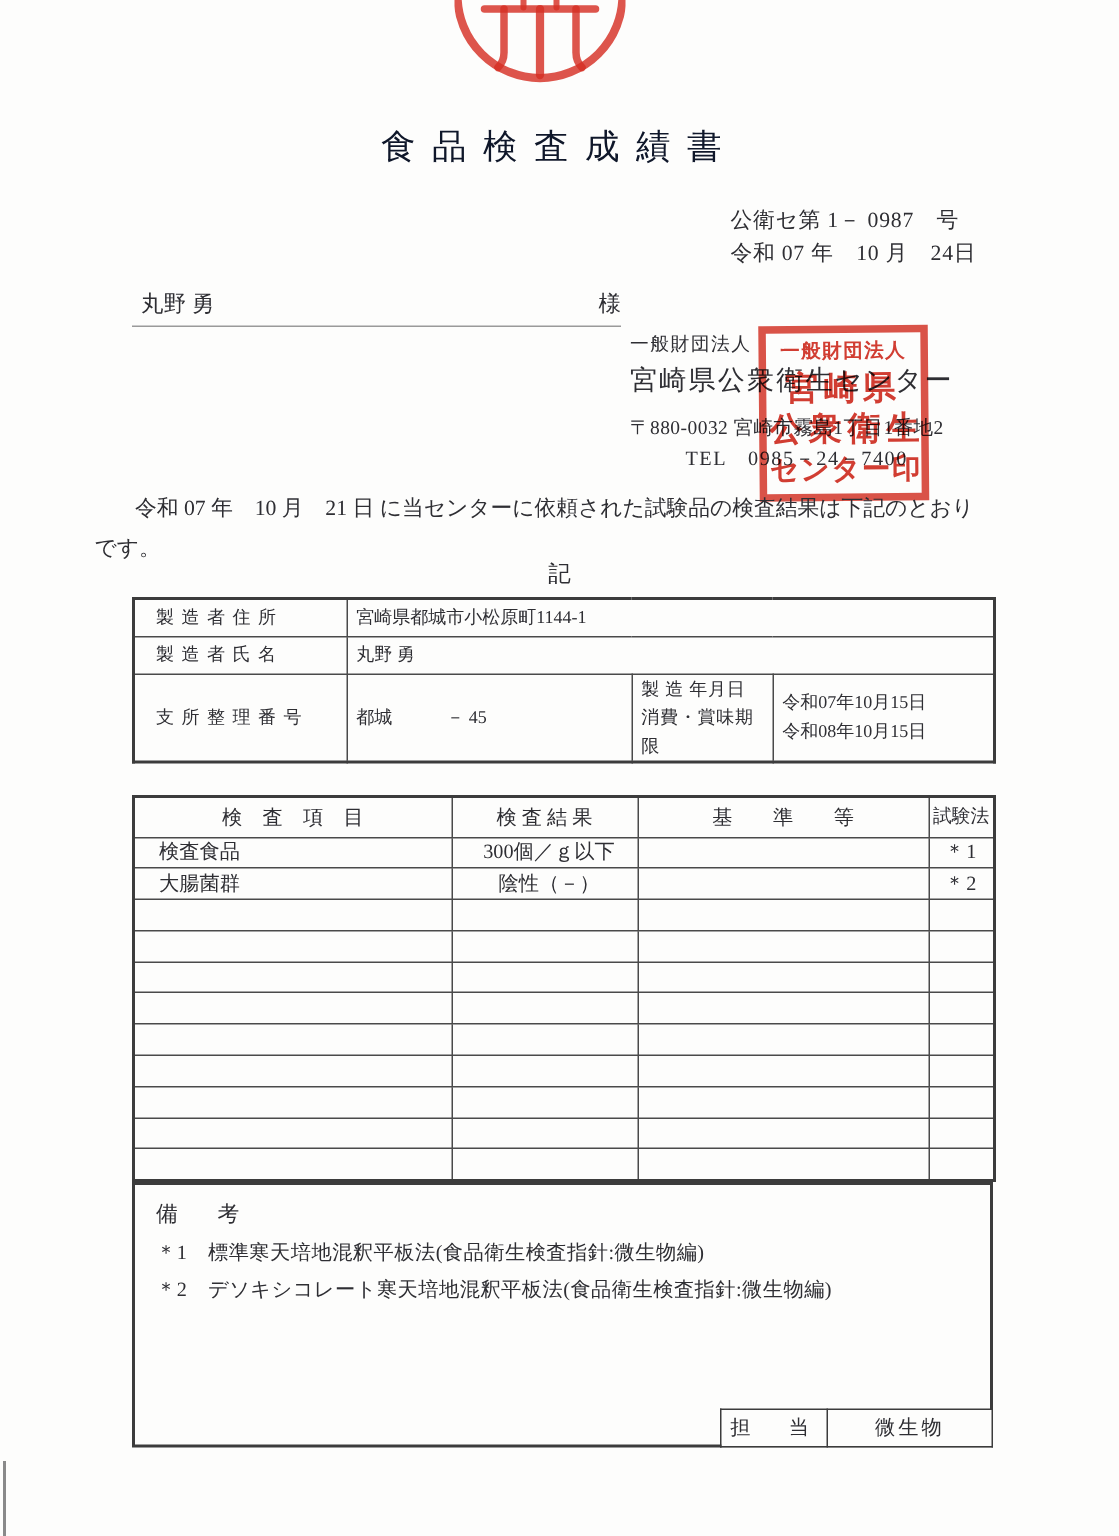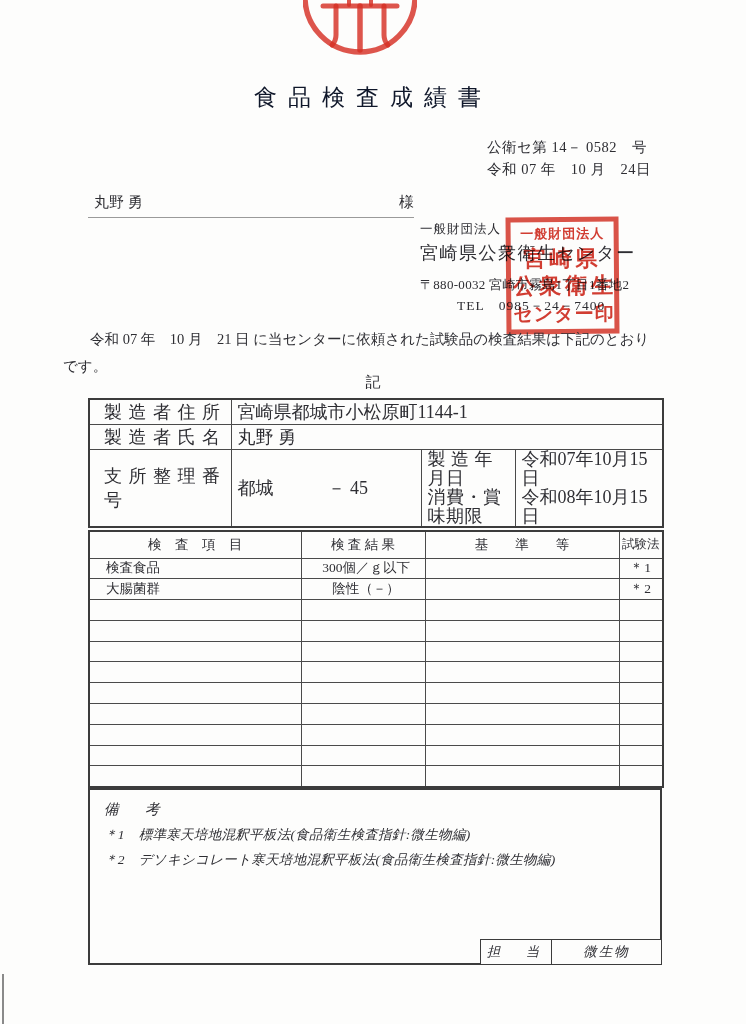--- a/index.html
+++ b/index.html
@@ -43,39 +43,39 @@
   }
   .seal-row1{font-size:13px;letter-spacing:1px;white-space:nowrap;}
   .seal-row{font-size:22px;letter-spacing:4px;line-height:25px;white-space:nowrap;}
   
   .bodytext{position:absolute;left:63px;top:326px;width:650px;font-size:14.5px;line-height:27px;}
   .bodytext .l1{text-indent:27px;}
   .ki{position:absolute;left:0;top:373px;width:100%;text-align:center;font-size:15px;}
   
   table{border-collapse:collapse;table-layout:fixed;}
   .t1{position:absolute;left:88px;top:398px;width:574px;}
-  .t1 td{border:1.6px solid #4a4a4a;font-size:18px;padding:0 6px;}
+  .t1 td{border:1.6px solid #4a4a4a;font-size:12px;padding:0 6px;}
   .t1 .lbl{letter-spacing:1px;padding-left:14px;}
   .t1 tr{height:25px;}
   .t1 tr.r4{height:47px;}
   .dl{font-size:12.5px;line-height:19px;letter-spacing:.5px;padding:0 2px 0 5px;}
   .dv{font-size:13px;line-height:19px;}
   .t2{position:absolute;left:88px;top:530px;width:574px;}
   .t2 th,.t2 td{border:1.4px solid #4a4a4a;font-size:13.5px;padding:0 16px;font-weight:normal;}
   .t2 thead tr{height:27px;}
   .t2 tbody tr{height:20.8px;}
   .t2 th{text-align:center;white-space:nowrap;}
   .t2 .c-item{text-align:left;}
   .t2 .c-result{text-align:center;padding-right:10px;}
   .t2 .c-method{text-align:center;padding:0 2px;letter-spacing:1px;}
   .t1,.t2{border:2px solid #3c3c3c;}
   
   .remarks{
     position:absolute;left:88px;top:788px;width:570px;height:173px;
-    border:2px solid #3c3c3c;background:#fdfdfc;font-style:italic;
+    border:2px solid #3c3c3c;background:#fdfdfc;
   }
   .remarks-head{font-size:14.5px;letter-spacing:6px;margin:10px 0 0 14px;}
   .remark-line{font-size:13.5px;margin:7px 0 0 14px;letter-spacing:.3px;}
   .remark-line:first-of-type{}
   
   .assignee{position:absolute;right:-2px;bottom:-2px;border-collapse:collapse;}
   .assignee td{border:1.6px solid #3c3c3c;font-size:13.5px;text-align:center;background:#fdfdfc;}
   .assignee .a-lbl{width:68px;height:22px;letter-spacing:6px;}
   .assignee .a-val{width:107px;letter-spacing:2px;}
   
@@ -96,21 +96,21 @@
         <path d="M81,6 V35 C81,40 83,43 85,45" stroke-width="5"></path>
         <path d="M46,0 V5" stroke-width="4"></path>
         <path d="M68,0 V5" stroke-width="4"></path>
       </g>
     </svg>
   </div>
 
   <div class="title">食品検査成績書</div>
 
   <div class="docmeta">
-    <div>公衛セ第 14－ 0582　号</div>
+    <div>公衛セ第 1－ 0987　号</div>
     <div>令和 07 年　10 月　24日</div>
   </div>
 
   <div class="addressee">
     <div class="addr-line2">
       <span>丸野 勇</span>
       <span>様</span>
     </div>
   </div>
 

